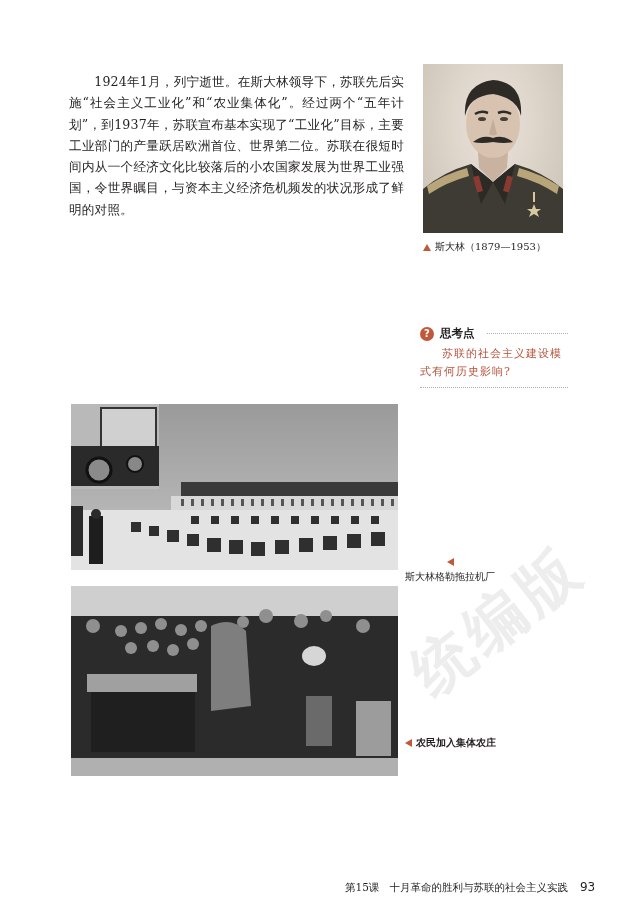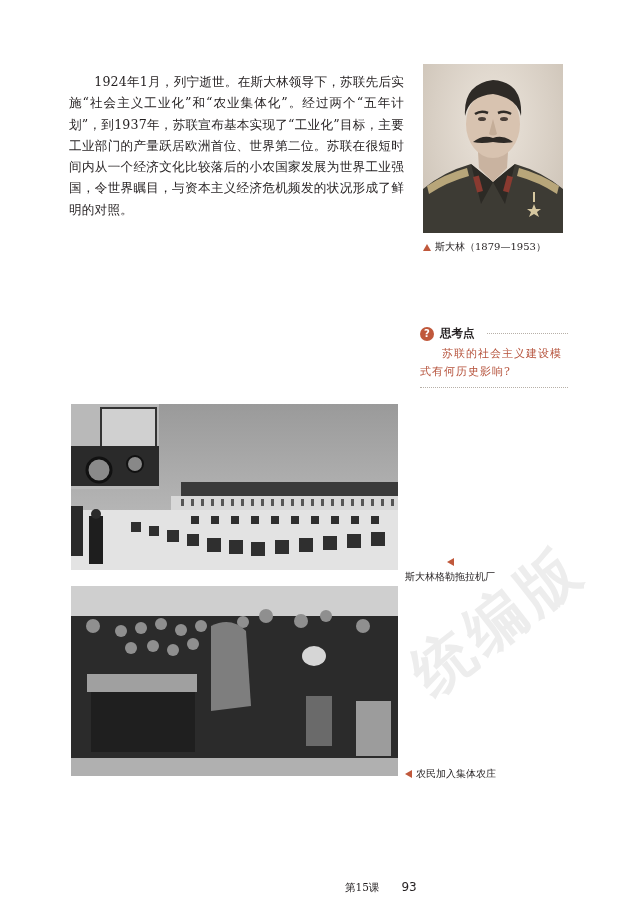--- a/index.html
+++ b/index.html
@@ -323,23 +323,24 @@
     <path d="M140 40 Q160 30 175 45 L180 120 L140 125 Z" fill="#7e7e7e"></path>
 
     <ellipse cx="243" cy="70" rx="12" ry="10" fill="#d6d6d6"></ellipse>
     <rect x="235" y="110" width="26" height="50" fill="#6a6a6a"></rect>
 
     <rect x="285" y="115" width="35" height="55" fill="#9c9c9c"></rect>
 
     <rect x="0" y="172" width="327" height="18" fill="#b0b0b0"></rect>
   </svg>
 </div>
-<div class="caption" style="left:405px; top:767px;">
+<div class="caption" style="left:405px; top:736px;font-weight:bold;">
   <span class="tri-left"></span>
   <span>农民加入集体农庄</span>
 </div>
 
 <div class="watermark">统编版</div>
 
 <div class="footer">
   <span class="lesson">第15课</span>
+  <span>十月革命的胜利与苏联的社会主义实践</span>
   <span class="page-num">93</span>
 </div>
 
 </body></html>

